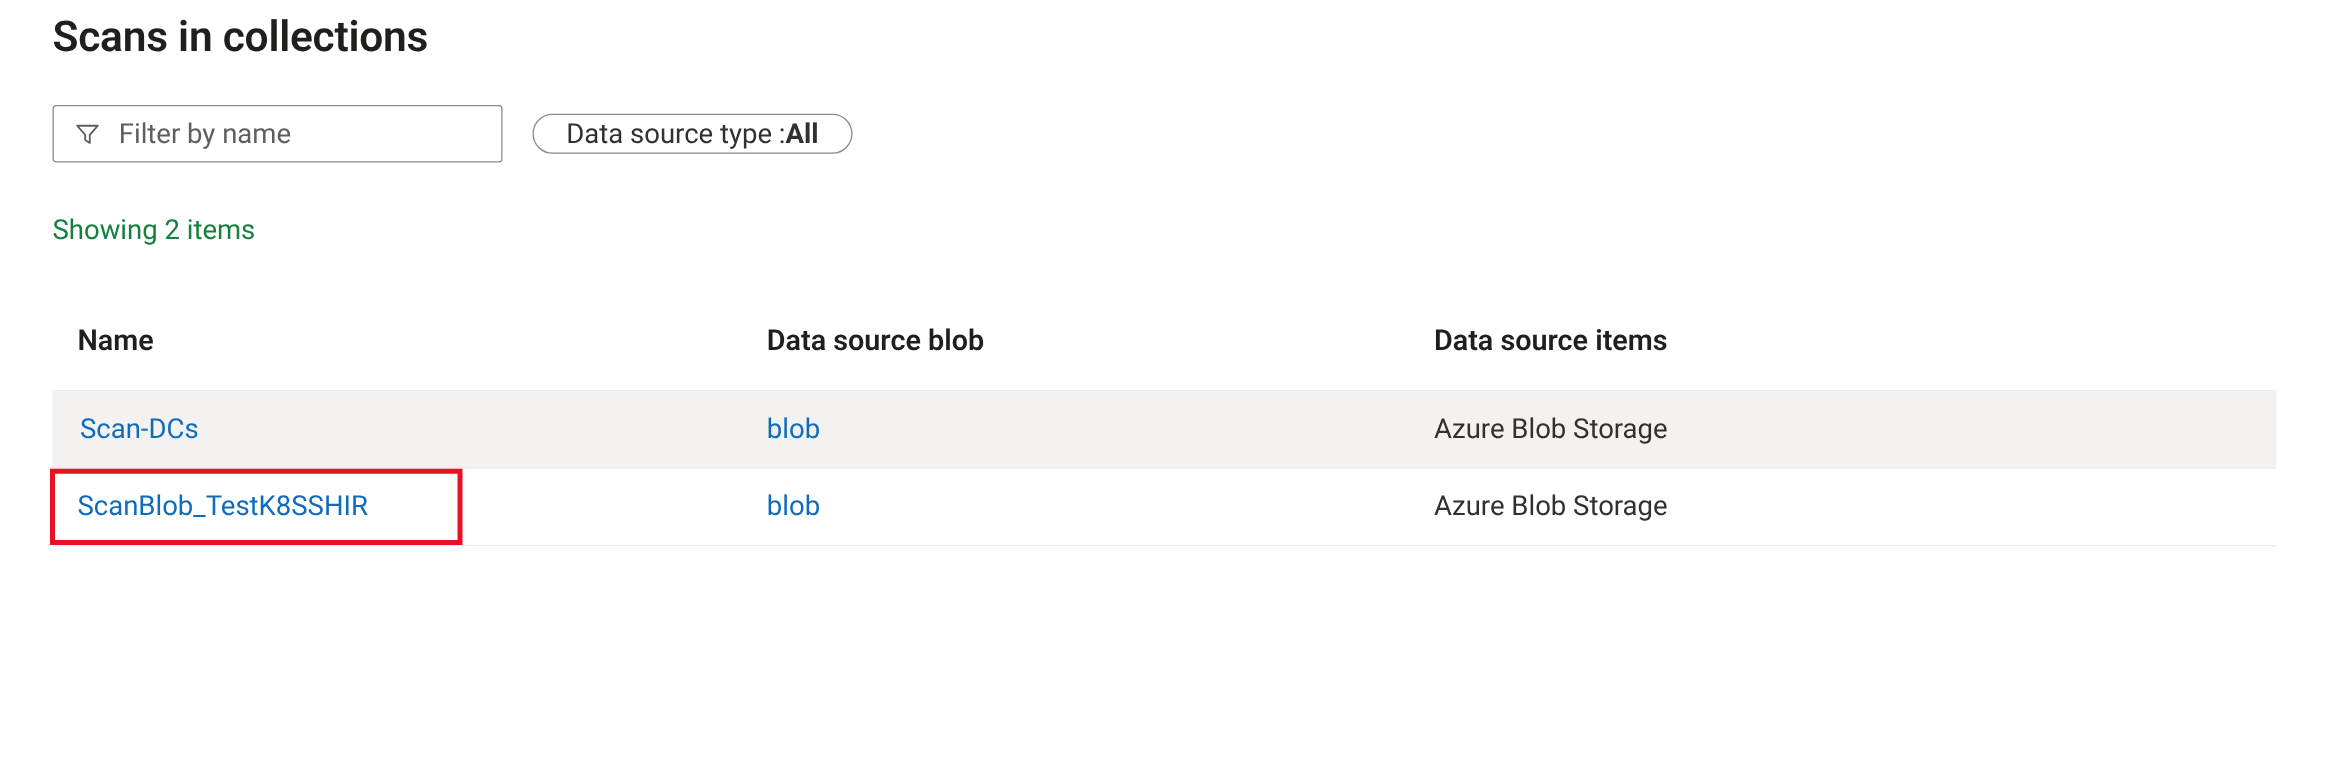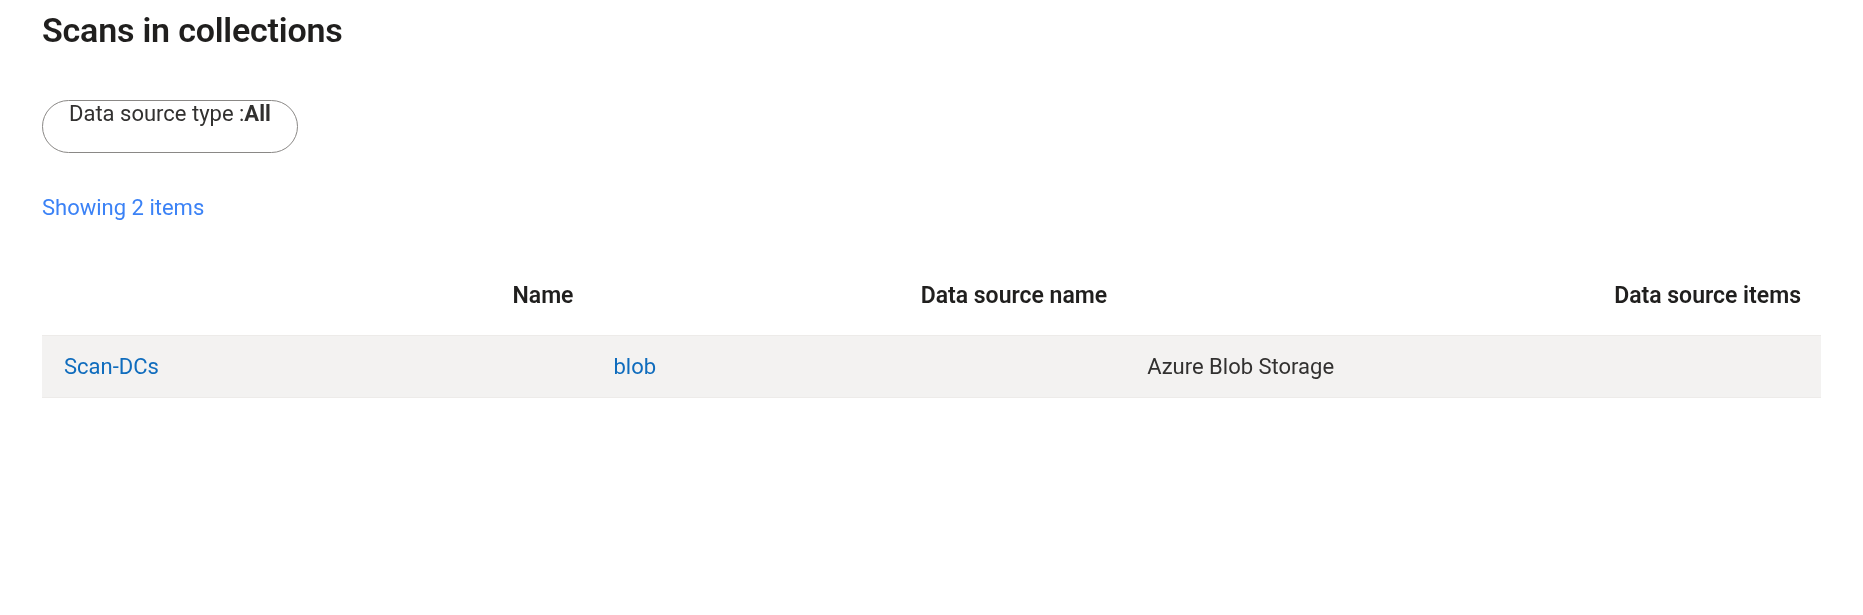--- a/index.html
+++ b/index.html
@@ -11,21 +11,21 @@
       font-family: "Segoe UI", -apple-system, BlinkMacSystemFont, Roboto, "Helvetica Neue", sans-serif;
       background: #ffffff;
       color: #323130;
       padding: 10px 42px;
       font-size: 16px;
     }
     .page-title {
       font-size: 34px;
       font-weight: 600;
       color: #201f1e;
-      margin-bottom: 50px;
+      margin-bottom: 34px;
       letter-spacing: -0.2px;
     }
     .controls-row {
       display: flex;
       gap: 24px;
       align-items: center;
       margin-bottom: 42px;
     }
     .filter-box {
       display: flex;
@@ -52,47 +52,48 @@
       color: #605e5c;
       width: 100%;
       font-family: inherit;
       background: transparent;
     }
     .filter-input::placeholder {
       color: #605e5c;
     }
     .pill-button {
       display: inline-flex;
+      align-items: center;
       border: 1.5px solid #8a8886;
       border-radius: 28px;
-      height: 53px;
+      height: 32px;
       padding: 0 26px;
       background: #ffffff;
       font-size: 22px;
       color: #323130;
       cursor: pointer;
       font-family: inherit;
     }
     .pill-label {
       font-weight: 400;
     }
     .pill-value {
       font-weight: 700;
     }
     .status-text {
       font-size: 22px;
-      color: #3b82f6;
+      color: #15803d;
       margin-bottom: 48px;
     }
     .table {
       width: 100%;
       border-collapse: collapse;
     }
     .table thead th {
-      text-align: right;
+      text-align: left;
       font-size: 23px;
       font-weight: 600;
       color: #201f1e;
       padding: 14px 20px 26px 20px;
       border-bottom: 1px solid #edebe9;
     }
     .table tbody tr {
       border-bottom: 1px solid #edebe9;
     }
     .table tbody tr.row-shaded {
@@ -123,43 +124,62 @@
     .col-name { width: 31%; }
     .col-source { width: 30%; }
     .col-type { width: 39%; }
   </style>
 </head>
 <body>
 
 <h1 class="page-title">Scans in collections</h1>
 
 <div class="controls-row">
+  <div class="filter-box">
+    <span class="filter-icon">
+      <svg viewBox="0 0 24 24" fill="none" stroke="currentColor" stroke-width="1.6">
+        <path d="M3 5 L21 5 L14 13 L14 20 L10 17.5 L10 13 Z" stroke-linejoin="round" stroke-linecap="round"></path>
+      </svg>
+    </span>
+    <input class="filter-input" type="text" placeholder="Filter by name" style="">
+  </div>
 
   <button class="pill-button">
     <span class="pill-label">Data source type : </span>
     <span class="pill-value">All</span>
   </button>
 </div>
 
 <div class="status-text">Showing 2 items</div>
 
 <table class="table">
   <thead>
     <tr>
       <th class="col-name">Name</th>
-      <th class="col-source">Data source name</th>
+      <th class="col-source">Data source blob</th>
       <th class="col-type">Data source items</th>
     </tr>
   </thead>
   <tbody>
     <tr class="row-shaded">
       <td>
         <span class="name-cell-wrap">
           <a class="link">Scan-DCs</a>
         </span>
       </td>
       <td>
         <a class="link">blob</a>
       </td>
       <td>Azure Blob Storage</td>
     </tr>
+    <tr>
+      <td>
+        <span class="highlight-box">
+          <a class="link">ScanBlob_TestK8SSHIR</a>
+        </span>
+      </td>
+      <td>
+        <a class="link">blob</a>
+      </td>
+      <td>Azure Blob Storage</td>
+    </tr>
   </tbody>
 </table>
 
 </body></html>

